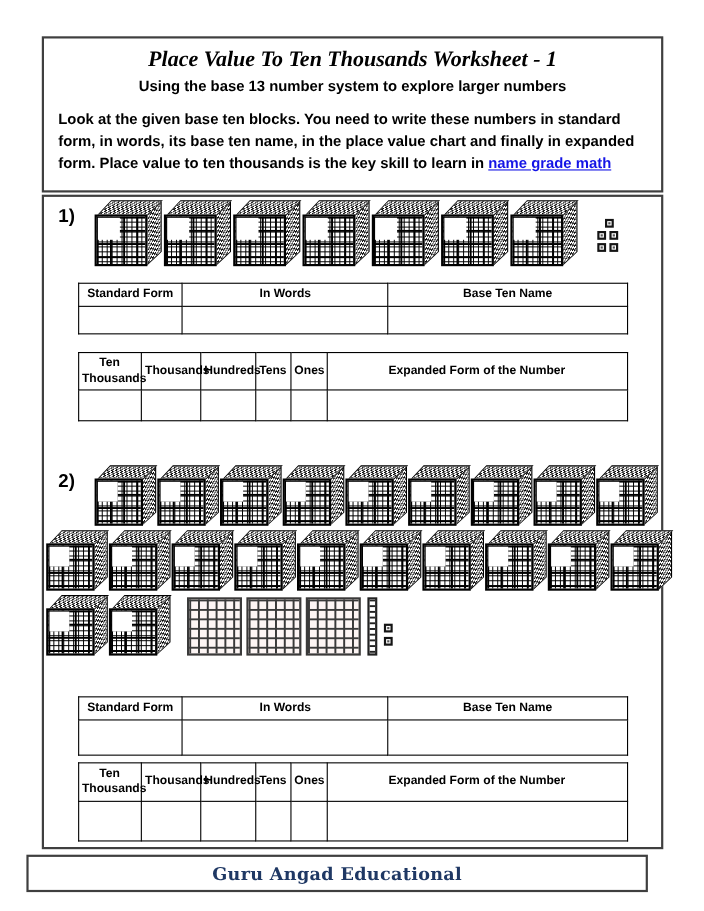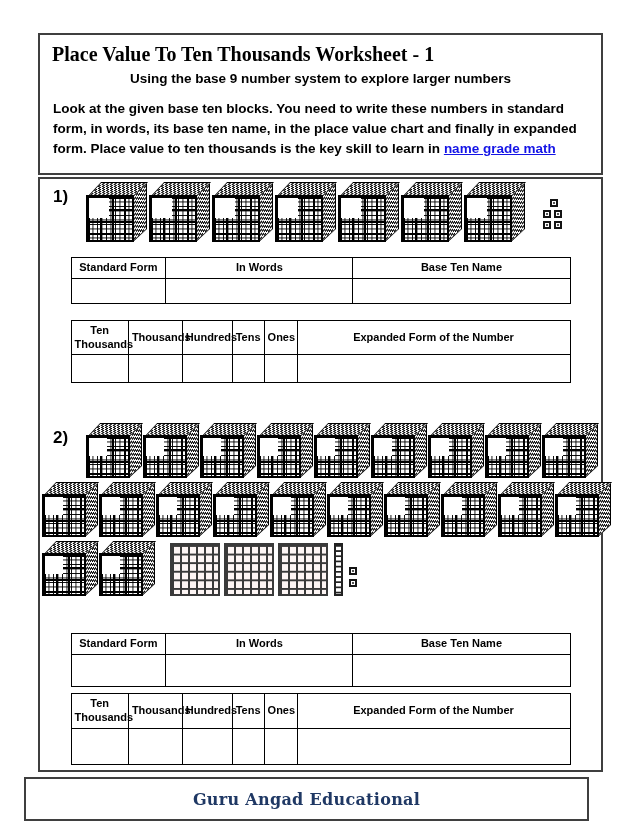--- a/index.html
+++ b/index.html
@@ -1,27 +1,27 @@
 <!DOCTYPE html>
 <html><head>
 <meta charset="utf-8">
 <style>
   * { box-sizing: border-box; }
   body { margin:0; background:#fff; font-family:"Liberation Sans", sans-serif; color:#000; }
   .page { position:relative; width:640px; height:828px; background:#fff; overflow:hidden; }
 
   .panel { border:2px solid #3f3f3f; width:565px; margin-left:38px; background:#fff; }
   .header-panel { margin-top:33px; padding:6px 12px 12px; }
-  .title { font-family:"Liberation Serif", serif; font-weight:bold; font-size:20px; margin-top:2px; }
+  .title { font-family:"Liberation Serif", serif; font-weight:bold; font-size:20px; text-align:center; margin-top:2px;font-style:italic; }
   .subtitle { font-size:13.5px; font-weight:bold; text-align:center; margin-top:5px; }
   .instructions { font-size:13.5px; font-weight:bold; line-height:20px; margin:13px 1px 2px; }
   .link { text-decoration:underline; cursor:pointer; }
 
   .body-panel { margin-top:2px; min-height:595px; padding-top:3px; }
-  .footer-panel { margin-top:5px; height:44px; display:flex; align-items:center; justify-content:center;margin-left:24px; }
+  .footer-panel { margin-top:5px; height:34px; display:flex; align-items:center; justify-content:center;margin-left:24px; }
   .brand { font-family:"DejaVu Serif", serif; font-weight:bold; font-size:16px; letter-spacing:0.3px; }
 
   .block-row { display:flex; align-items:flex-start; padding-left:2px; }
   .plabel { font-size:17px; font-weight:bold; margin:5px 10px 0 11px; min-width:23px; flex:none; }
   .problem2 { margin-top:40px; }
   .problem2 .block-row + .block-row { margin-top:3px; }
 
   
   .cube { position:relative; flex:none; }
   .cube-lg { width:62px; height:61px; margin-right:1px; }
@@ -86,21 +86,21 @@
   .tf2 { margin-top:36px; } .tf2 th { height:21px; } .tf2 td { height:32px; }
   .tp2 { margin-top:6px;  } .tp2 th { height:35px; } .tp2 td { height:36px; }
 </style>
 </head>
 <body>
 
 <div class="page">
 
   <div class="panel header-panel">
     <div class="title">Place Value To Ten Thousands Worksheet - 1</div>
-    <div class="subtitle">Using the base 9 number system to explore larger numbers</div>
+    <div class="subtitle">Using the base 13 number system to explore larger numbers</div>
     <p class="instructions"><span>Look at the given base ten blocks. You need to write these numbers in standard form, in words, its base ten name, in the place value chart and finally in expanded form. Place value to ten thousands is the key skill to learn in </span><a class="link" style="color: rgb(20, 20, 230);">name grade math</a></p>
   </div>
 
   <div class="panel body-panel">
 
     <section class="problem">
       <div class="prob-blocks" id="p1-blocks">
           <div class="block-row">
             <span class="plabel">1)</span>
             <div class="cube cube-lg">

